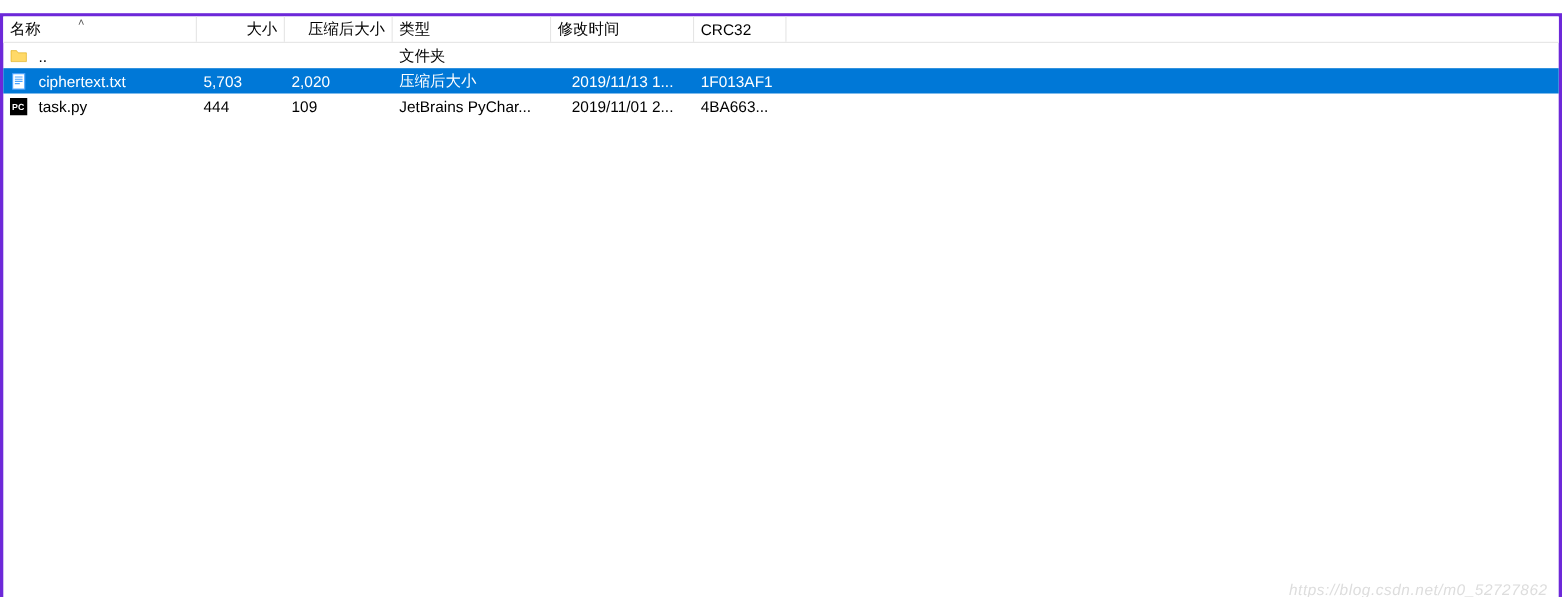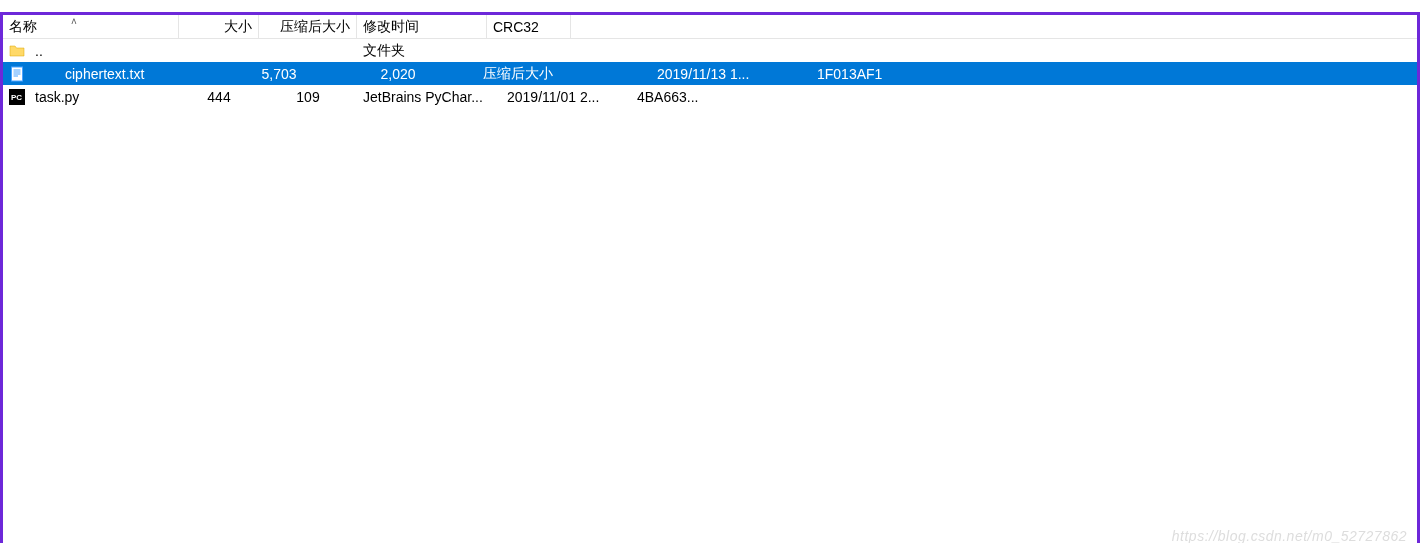--- a/index.html
+++ b/index.html
@@ -47,37 +47,36 @@
   .rows { }
   .row {
     display: flex;
     height: 23px;
     align-items: center;
     white-space: nowrap;
   }
   .row.sel {
     background: #0078d7;
     color: #fff;
-    gap: 30px;
   }
   .cell {
     padding: 0 6px;
     overflow: hidden;
     text-overflow: ellipsis;
   }
-  .cell.right { text-align: center; }
+  .cell.right { text-align: left; }
   .icon {
     width: 16px; height: 16px;
     margin: 0 4px 0 6px;
     flex: 0 0 16px;
   }
   .c-size   { width:  80px; flex: 0 0  80px; }
   .c-csize  { width:  98px; flex: 0 0  98px; }
   .c-type   { width: 144px; flex: 0 0 144px; }
-  .c-mtime  { width: 130px; flex: 0 0 130px; }
+  .c-mtime  { width: 130px; flex: 0 0 130px; text-align: center; }
   .c-crc    { width:  84px; flex: 0 0  84px; }
   .h-name   { width: 176px; flex: 0 0 176px; }
   .watermark {
     position: absolute;
     right: 10px; bottom: 6px;
     color: #ddd;
     font-size: 14px;
     letter-spacing: .5px;
     pointer-events: none;
     font-style: italic;
@@ -92,20 +91,23 @@
   <div class="header">
     <div class="hcol h-name">
       <span>名称</span>
       <span class="sort-caret">˄</span>
     </div>
     <div class="hcol c-size right">
         <span>大小</span>
       </div>
     <div class="hcol c-csize right">
         <span>压缩后大小</span>
+      </div>
+    <div class="hcol c-type">
+        <span>类型</span>
       </div>
     <div class="hcol c-mtime">
         <span>修改时间</span>
       </div>
     <div class="hcol c-crc">
         <span>CRC32</span>
       </div>
   </div>
 
   <div class="rows">

